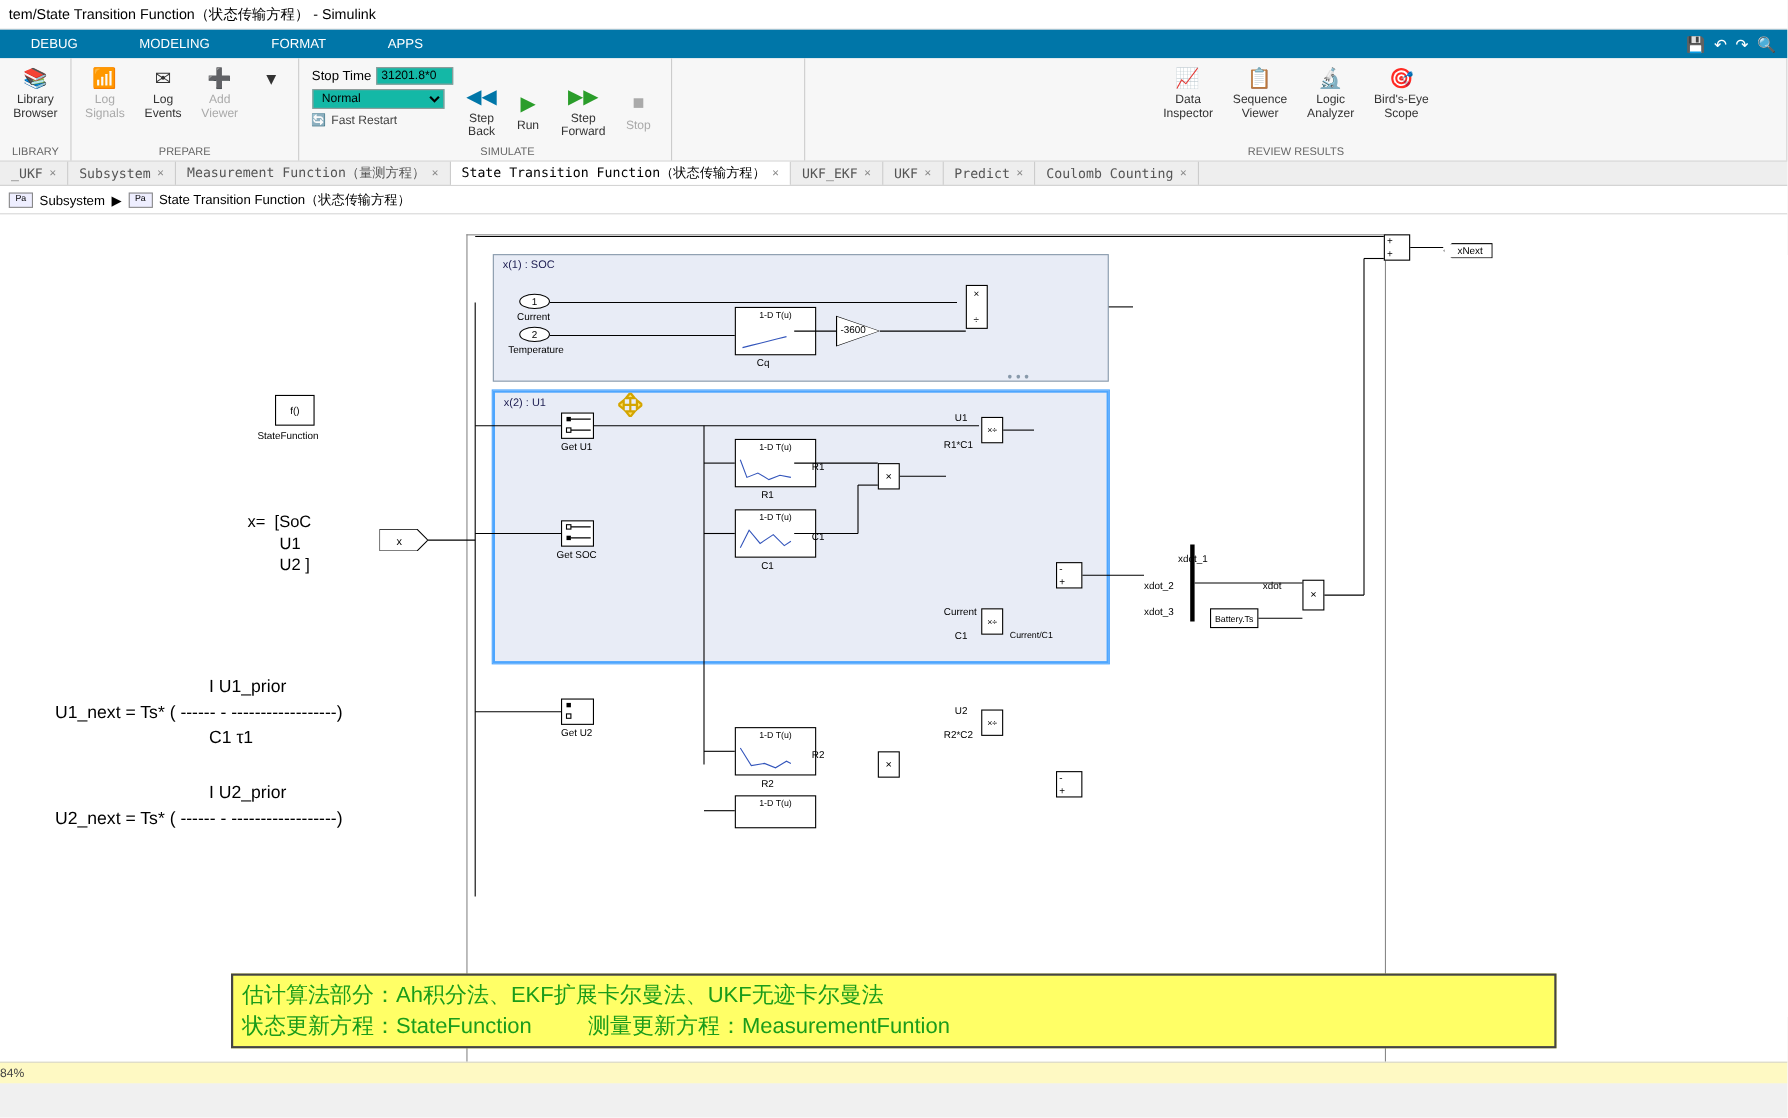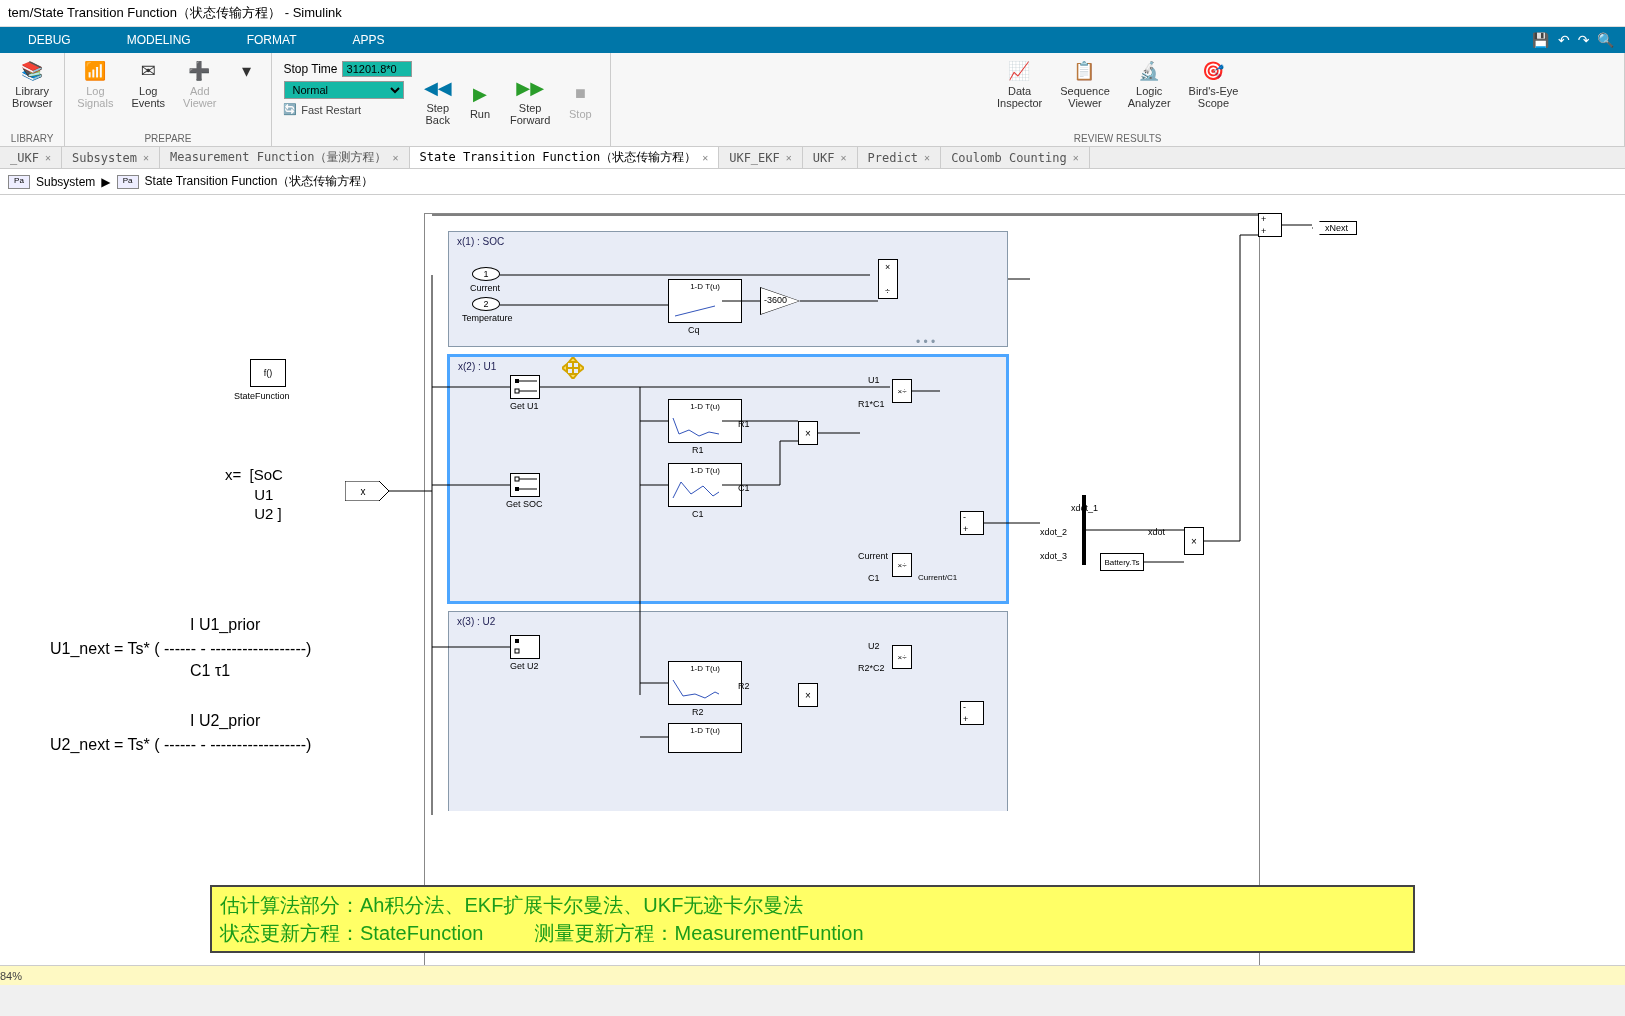--- a/index.html
+++ b/index.html
@@ -321,20 +321,23 @@
         <div class="ico" style="color:#2a9d2a">▶▶</div>
         <div class="lbl" style="white-space:pre">Step
 Forward</div>
       </div>
       <div class="tool-btn disabled">
         <div class="ico">■</div>
         <div class="lbl">Stop</div>
       </div>
     </div>
   </div>
+  <div class="tool-group" style="border-right:1px solid #ccc; justify-content:flex-end; padding:0 120px 2px 0;">
+    <div class="group-label" style="margin-left:-300px">SIMULATE</div>
+  </div>
   <div class="tool-group" style="flex:1">
     <div class="tool-group-items">
       <div class="tool-btn">
         <div class="ico">📈</div>
         <div class="lbl" style="white-space:pre">Data
 Inspector</div>
       </div>
       <div class="tool-btn">
         <div class="ico">📋</div>
         <div class="lbl" style="white-space:pre">Sequence
@@ -510,23 +513,20 @@
   <div class="block-label" style="left:868px; top:378px">C1</div>
   <div class="block" style="left:892px; top:358px; width:20px; height:24px">
       <span style="font-size:8px">×÷</span>
     </div>
   <div class="block-label" style="left:918px; top:378px; font-size:8px">Current/C1</div>
   <div class="sum-blk" style="left:960px; top:316px">
       <span style="position:absolute;top:0;left:2px">-</span>
       <span style="position:absolute;bottom:0;left:2px">+</span>
     </div>
 
-  <div class="subsys" style="left:448px; top:416px; width:560px; height:200px; border-bottom:none">
-    <div class="subsys-title">x(3) : U2</div>
-  </div>
   <div class="block" style="left:510px; top:440px; width:30px; height:24px">
     <svg width="30" height="24">
         <rect x="4" y="4" width="4" height="4" fill="#000"></rect>
         <rect x="4" y="14" width="4" height="4" fill="#fff" stroke="#000"></rect>
       </svg>
   </div>
   <div class="block-label" style="left:510px; top:466px">Get U2</div>
   <div class="lookup" style="left:668px; top:466px">
       <div class="lt">1-D T(u)</div>
     <svg width="54" height="30" style="position:absolute;bottom:0">

